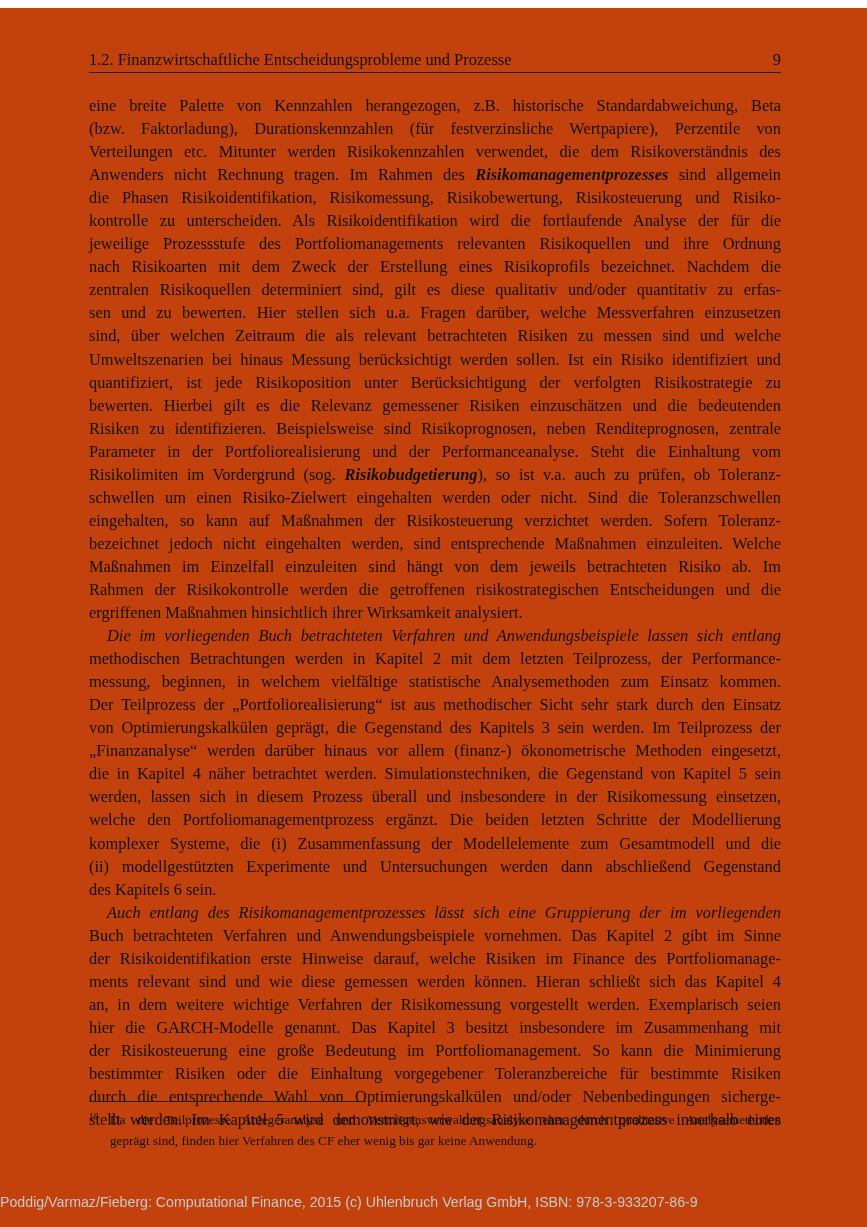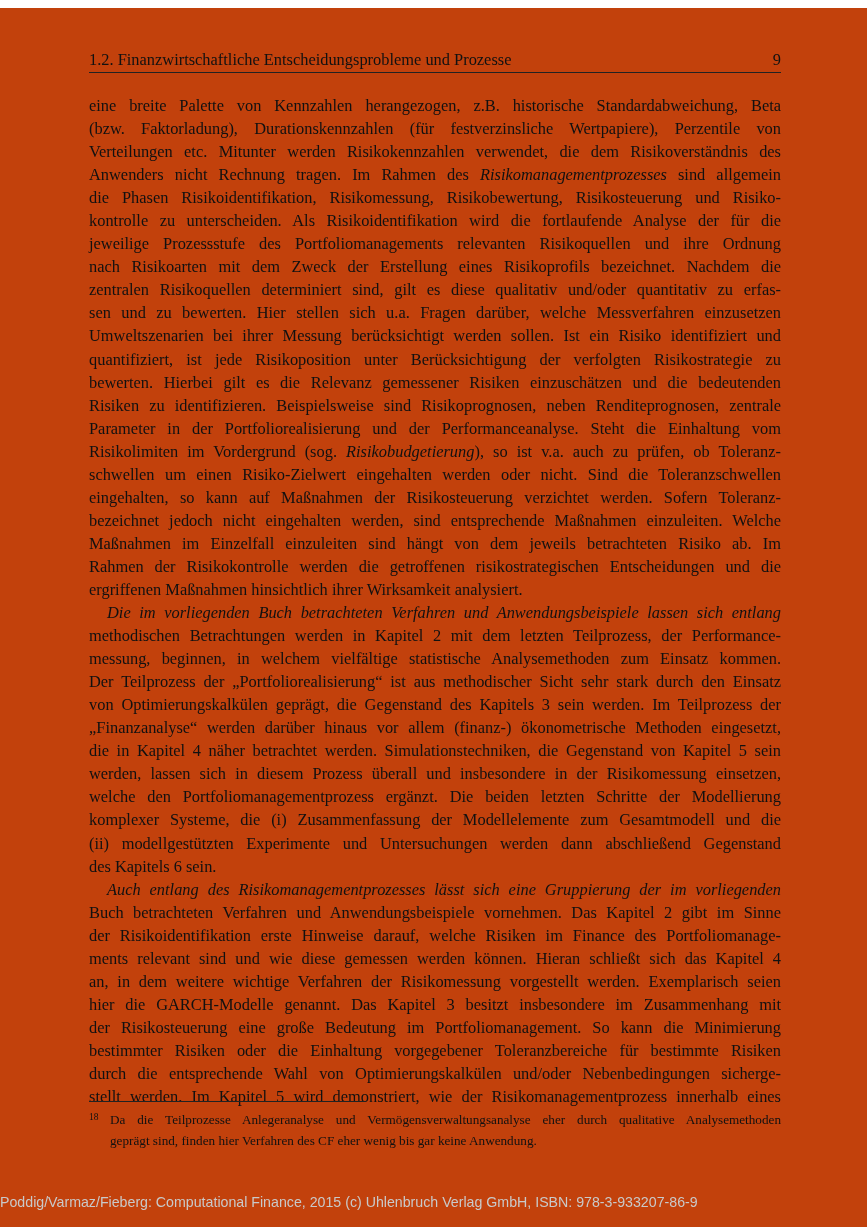--- a/index.html
+++ b/index.html
@@ -34,21 +34,21 @@
   }
   .fn { position: relative; padding-left: 21px; }
   .fn .fn-mark { position: absolute; left: 0; top: -3px; font-size: 9.5px; }
   .fn .fn-line { display: block; white-space: nowrap; text-align: justify; text-align-last: justify; }
   .fn .fn-line.last { text-align-last: left; }
   .watermark {
     position: absolute; left: 0; width: 867px; top: 1186px; text-align: left;
     font-family: "Liberation Sans", "DejaVu Sans", sans-serif;
     font-size: 14.2px; color: #c9c9c9; white-space: nowrap;
   }
-  i { font-style: italic; }
+  i { font-style: italic; font-weight: bold; }
 </style>
 </head>
 <body>
 
 <div class="page">
 
   <div class="running-head serif">
     <span class="title">1.2.  Finanzwirtschaftliche Entscheidungsprobleme und Prozesse</span>
     <span class="pageno">9</span>
   </div>
@@ -57,21 +57,22 @@
       <span class="line"><span>eine breite Palette von Kennzahlen herangezogen, z.B. historische Standardabweichung, Beta</span></span>
       <span class="line"><span>(bzw. Faktorladung), Durationskennzahlen (für festverzinsliche Wertpapiere), Perzentile von</span></span>
       <span class="line"><span>Verteilungen etc. Mitunter werden Risikokennzahlen verwendet, die dem Risikoverständnis des</span></span>
       <span class="line"><span>Anwenders nicht Rechnung tragen. Im Rahmen des </span><i>Risikomanagementprozesses</i><span> sind allgemein</span></span>
       <span class="line"><span>die Phasen Risikoidentifikation, Risikomessung, Risikobewertung, Risikosteuerung und Risiko-</span></span>
       <span class="line"><span>kontrolle zu unterscheiden. Als Risikoidentifikation wird die fortlaufende Analyse der für die</span></span>
       <span class="line"><span>jeweilige Prozessstufe des Portfoliomanagements relevanten Risikoquellen und ihre Ordnung</span></span>
       <span class="line"><span>nach Risikoarten mit dem Zweck der Erstellung eines Risikoprofils bezeichnet. Nachdem die</span></span>
       <span class="line"><span>zentralen Risikoquellen determiniert sind, gilt es diese qualitativ und/oder quantitativ zu erfas-</span></span>
       <span class="line"><span>sen und zu bewerten. Hier stellen sich u.a. Fragen darüber, welche Messverfahren einzusetzen</span></span>
-      <span class="line"><span>Umweltszenarien bei ihrer Messung berücksichtigt werden sollen. Ist ein Risiko identifiziert und</span></span>
+      <span class="line"><span>sind, über welchen Zeitraum die als relevant betrachteten Risiken zu messen sind und welche</span></span>
+      <span class="line"><span>Umweltszenarien bei hinaus Messung berücksichtigt werden sollen. Ist ein Risiko identifiziert und</span></span>
       <span class="line"><span>quantifiziert, ist jede Risikoposition unter Berücksichtigung der verfolgten Risikostrategie zu</span></span>
       <span class="line"><span>bewerten. Hierbei gilt es die Relevanz gemessener Risiken einzuschätzen und die bedeutenden</span></span>
       <span class="line"><span>Risiken zu identifizieren. Beispielsweise sind Risikoprognosen, neben Renditeprognosen, zentrale</span></span>
       <span class="line"><span>Parameter in der Portfoliorealisierung und der Performanceanalyse. Steht die Einhaltung vom</span></span>
       <span class="line"><span>Risikolimiten im Vordergrund (sog. </span><i>Risikobudgetierung</i><span>), so ist v.a. auch zu prüfen, ob Toleranz-</span></span>
       <span class="line"><span>schwellen um einen Risiko-Zielwert eingehalten werden oder nicht. Sind die Toleranzschwellen</span></span>
       <span class="line"><span>eingehalten, so kann auf Maßnahmen der Risikosteuerung verzichtet werden. Sofern Toleranz-</span></span>
       <span class="line"><span>bezeichnet jedoch nicht eingehalten werden, sind entsprechende Maßnahmen einzuleiten. Welche</span></span>
       <span class="line"><span>Maßnahmen im Einzelfall einzuleiten sind hängt von dem jeweils betrachteten Risiko ab. Im</span></span>
       <span class="line"><span>Rahmen der Risikokontrolle werden die getroffenen risikostrategischen Entscheidungen und die</span></span>

